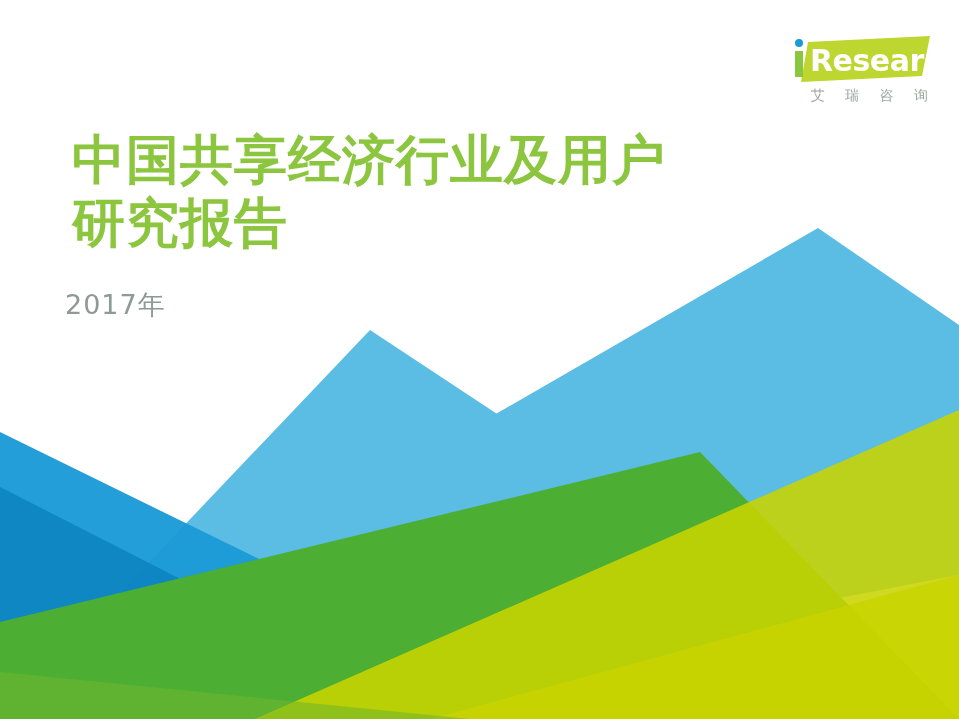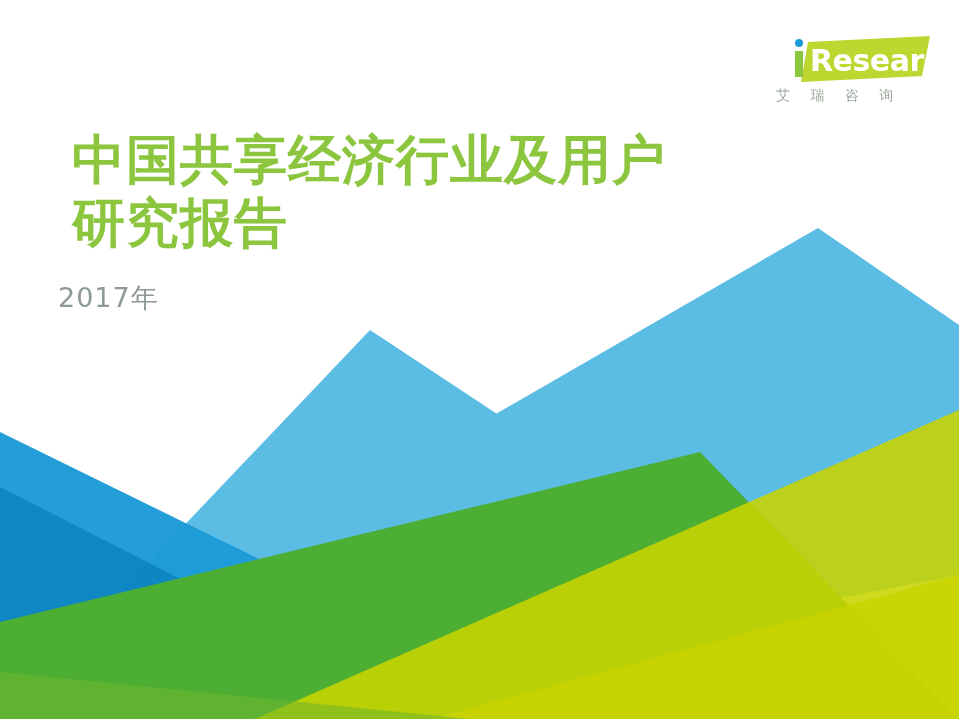--- a/index.html
+++ b/index.html
@@ -38,21 +38,21 @@
     font-weight: bold;
     color: #8CC63F;
     letter-spacing: 1px;
     white-space: pre-line;
     font-family: "DejaVu Sans", "Liberation Sans", sans-serif;
   }
   #report-year {
     position: absolute;
     left: 58px;
     top: 281px;
-    margin: 0;
+    margin: 7px;
     font-size: 27px;
     line-height: 34px;
     color: #8d9a96;
     letter-spacing: 1px;
     z-index: 5;
     font-family: "DejaVu Sans", "Liberation Sans", sans-serif;
   }
   
   #logo {
     position: absolute;
@@ -101,21 +101,21 @@
     color: #ffffff;
     font-weight: bold;
     letter-spacing: -0.5px;
     font-family: "DejaVu Sans", "Liberation Sans", sans-serif;
   }
   #logo-cn {
     position: absolute;
     left: 6px;
     top: 60px;
     width: 160px;
-    text-align: left;
+    text-align: right;
     font-size: 14px;
     line-height: 18px;
     color: #9aa89b;
     letter-spacing: 8px;
     font-family: "DejaVu Sans", "Liberation Sans", sans-serif;
   }
 </style>
 </head>
 <body>
 

